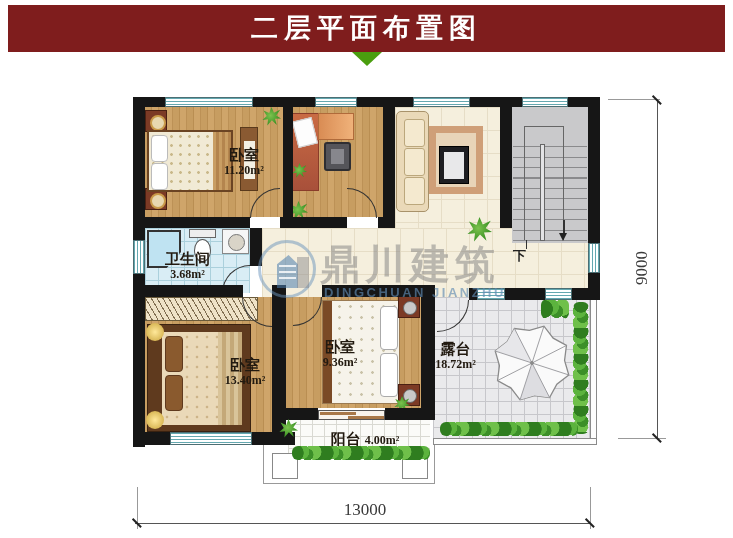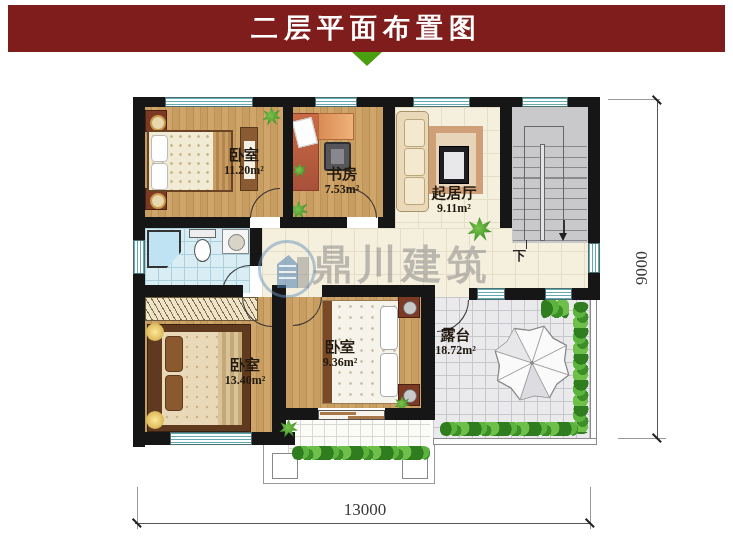--- a/index.html
+++ b/index.html
@@ -232,50 +232,51 @@
   <div class="abs arc tr" style="left:347px;top:188px;width:30px;height:30px"></div>
   <div class="abs arc tl" style="left:222px;top:265px;width:28px;height:28px"></div>
   <div class="abs arc bl" style="left:242px;top:297px;width:30px;height:30px"></div>
   <div class="abs arc br" style="left:293px;top:297px;width:29px;height:29px"></div>
   <div class="abs arc br" style="left:437px;top:300px;width:32px;height:32px"></div>
 
   <div class="abs rlabel" style="left:198px;top:147px;width:92px">
     <span class="nm">卧室</span>
     <span class="ar">11.20m²</span>
   </div>
-  <div class="abs rlabel" style="left:312px;top:166px;width:60px">
-    <span class="nm">书房</span>
-    <span class="ar">7.53m²</span>
-  </div>
-  <div class="abs rlabel" style="left:417px;top:185px;width:74px">
-    <span class="nm">起居厅</span>
-    <span class="ar">9.11m²</span>
+  <div class="abs rlabel" style="left:140px;top:251px;width:95px">
+    <span class="nm">卫生间</span>
+    <span class="ar">3.68m²</span>
   </div>
   <div class="abs rlabel" style="left:199px;top:357px;width:92px">
     <span class="nm">卧室</span>
     <span class="ar">13.40m²</span>
   </div>
   <div class="abs rlabel" style="left:299px;top:339px;width:82px">
     <span class="nm">卧室</span>
     <span class="ar">9.36m²</span>
   </div>
-  <div class="abs rlabel" style="left:408px;top:327px;width:95px">
+  <div class="abs rlabel" style="left:408px;top:341px;width:95px">
     <span class="nm">露台</span>
     <span class="ar">18.72m²</span>
+  </div>
+  <div class="abs rlabel" style="left:300px;top:430px;width:130px">
+    <span class="nm" style="display:inline">阳台</span>
+    <span class="ar" style="display:inline">4.00m²</span>
   </div>
 
   <div class="abs wm" style="left:250px;top:235px;width:340px;height:75px">
     <div class="abs wm-circle" style="left:8px;top:5px;width:58px;height:58px">
       <div class="abs wm-bldg" style="left:16px;top:12px;width:21px;height:33px"></div>
       <div class="abs wm-slat" style="left:18px;top:22px;width:17px;height:2px"></div>
       <div class="abs wm-slat" style="left:18px;top:28px;width:17px;height:2px"></div>
       <div class="abs wm-slat" style="left:18px;top:34px;width:17px;height:2px"></div>
       <div class="abs" style="left:36px;top:14px;width:12px;height:31px;background:rgba(130,130,135,0.45)"></div>
     </div>
-    <div class="abs wm-name" style="left:62px;top:2px">鼎川建筑</div>
+    <div class="abs wm-name" style="left:70px;top:2px">鼎川建筑</div>
+    <div class="abs wm-latin" style="left:74px;top:50px">DINGCHUAN JIANZHU</div>
   </div>
 
   <div class="abs guide" style="left:137px;top:487px;width:1px;height:42px"></div>
   <div class="abs guide" style="left:590px;top:487px;width:1px;height:42px"></div>
   <div class="abs dline" style="left:135px;top:523px;width:455px;height:1px"></div>
   <div class="abs tick" style="left:131px;top:522px"></div>
   <div class="abs tick" style="left:584px;top:522px"></div>
   <div class="abs dimtxt" style="left:320px;top:500px;width:90px">13000</div>
 
   <div class="abs guide" style="left:608px;top:99px;width:52px;height:1px"></div>

